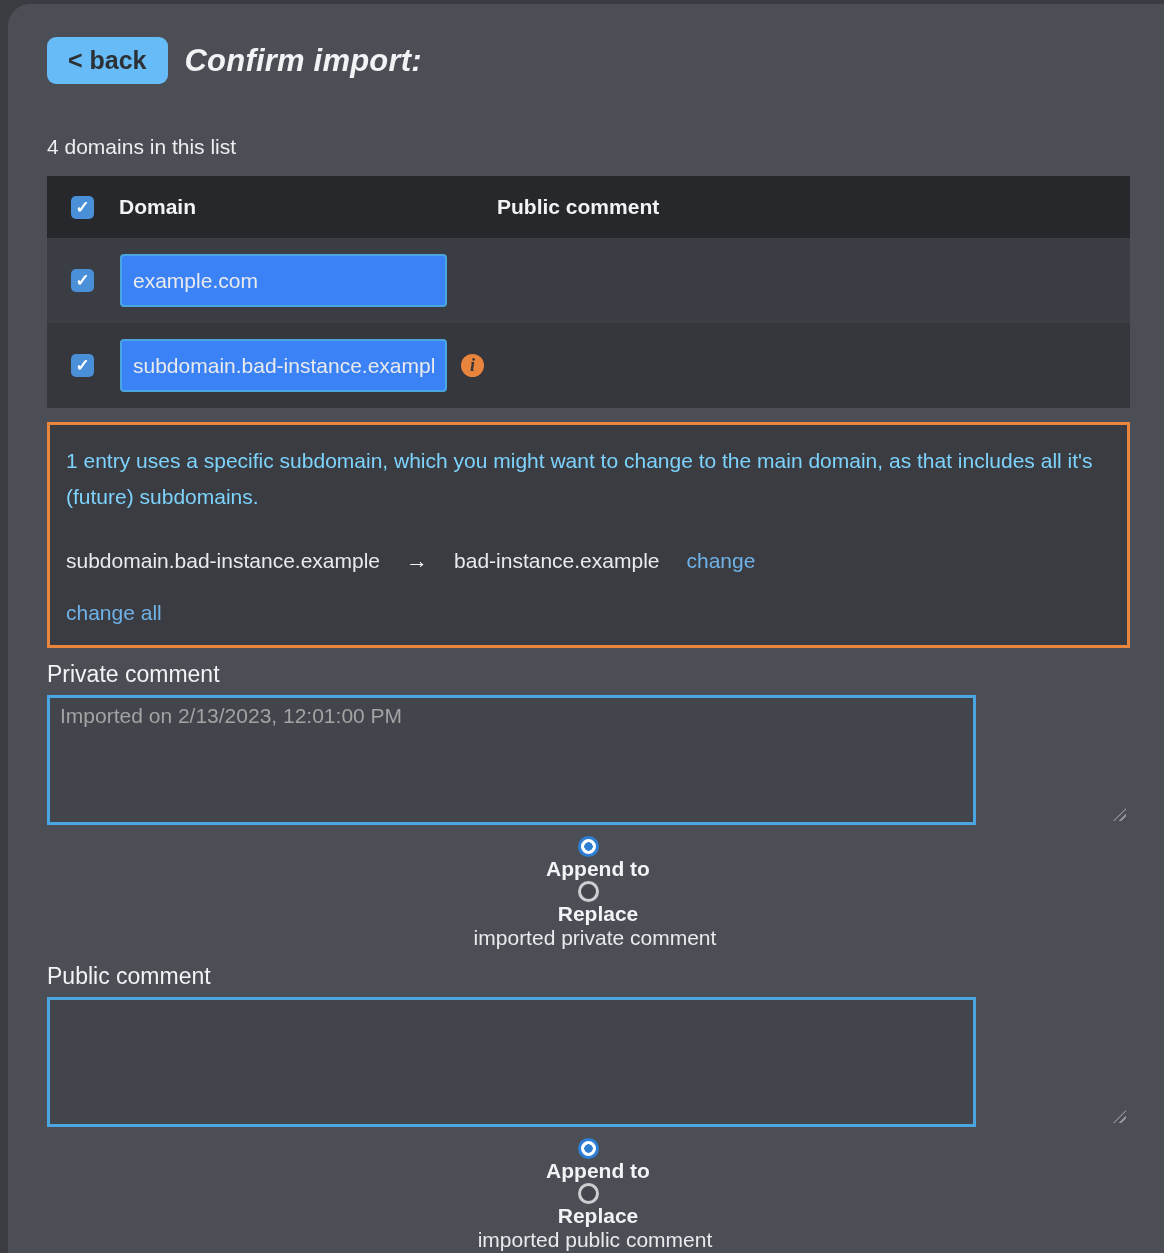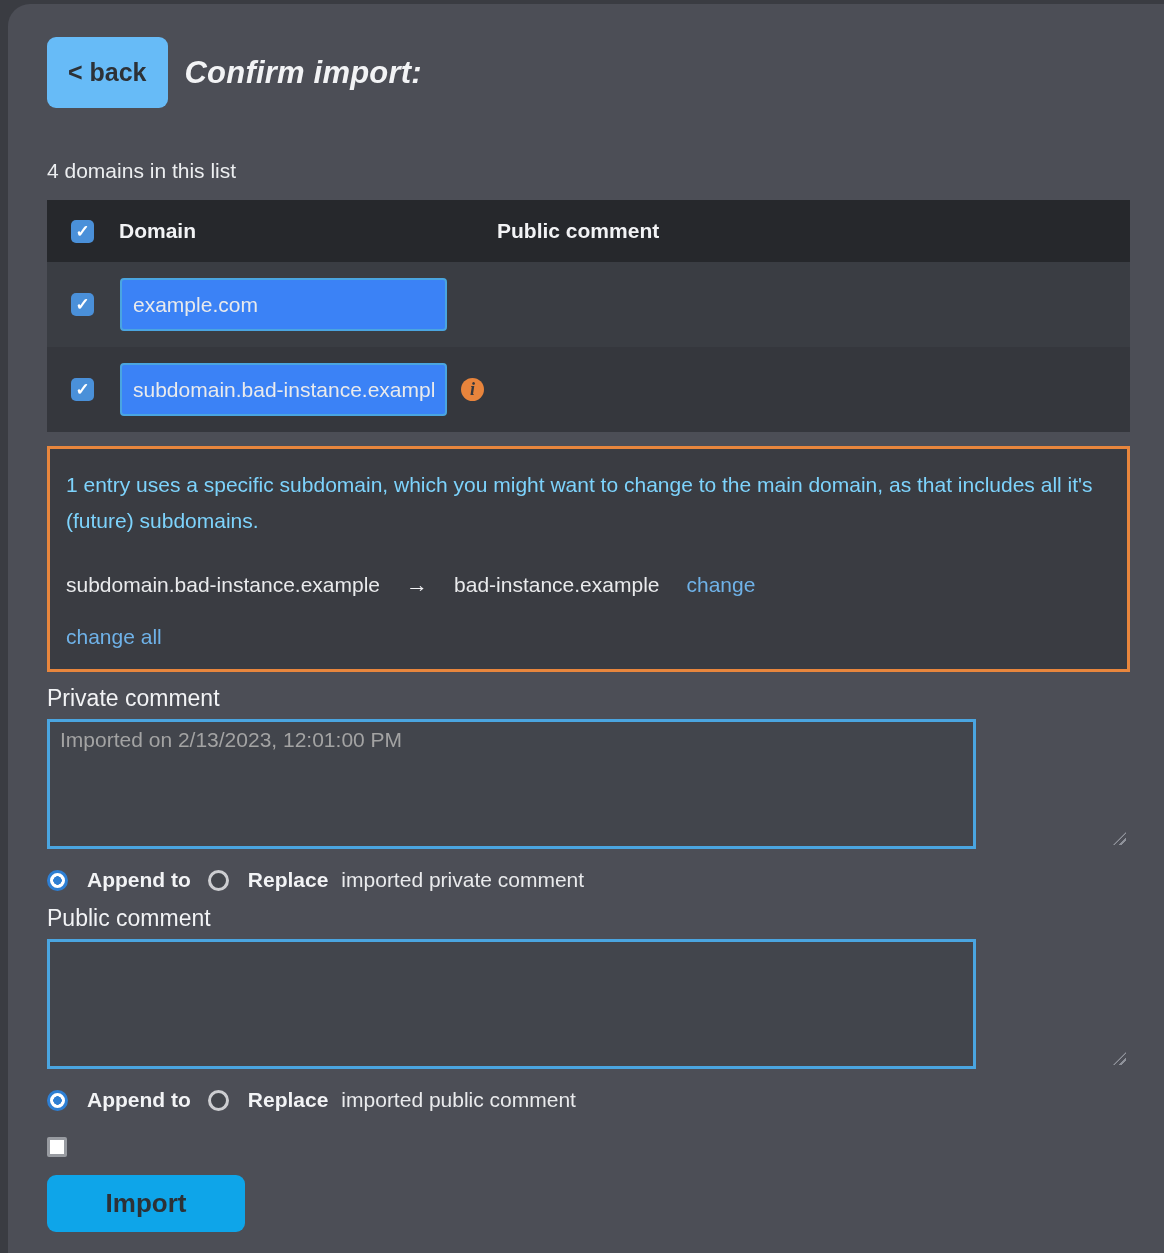--- a/index.html
+++ b/index.html
@@ -21,21 +21,21 @@
   }
   
   .header-row { display: flex; align-items: center; gap: 17px; }
   .back-btn {
     background: #67bbf7;
     color: #2d3136;
     font-weight: bold;
     font-size: 25px;
     border: none;
     border-radius: 9px;
-    padding: 21px 21px;
+    padding: 9px 21px;
     cursor: pointer;
     font-family: "Liberation Sans", sans-serif;
   }
   .page-title { font-size: 31px; font-weight: bold; color: #f2f3f5; letter-spacing: 0.2px; font-style: italic; }
   
   .summary { margin-top: 51px; font-size: 21px; color: #eceef0; }
   
   .domain-table { margin-top: 17px; width: 1083px; }
   .t-header {
     height: 62px; background: #26282c;
@@ -107,21 +107,21 @@
     outline: none;
   }
   .resize-handle {
     position: absolute; right: 4px; bottom: 4px;
     width: 13px; height: 13px;
     background: repeating-linear-gradient(-45deg, transparent 0 3px, #8f929a 3px 5px);
     clip-path: polygon(100% 0, 100% 100%, 0 100%);
     pointer-events: none;
   }
   
-  .radio-row { margin-top: 19px; display: flex; align-items: center; font-size: 21px; }
+  .radio-row { margin-top: 11px; display: flex; align-items: center; font-size: 21px; flex-direction: column; }
   .radio { width: 21px; height: 21px; border-radius: 50%; flex: 0 0 auto; cursor: pointer; }
   .radio.selected {
     border: 3px solid #2e7fd3;
     background: radial-gradient(circle at center, #2e7fd3 0 4px, #ffffff 4.5px);
   }
   .radio.unselected {
     border: 3px solid #cdced1;
     background: #43464c;
   }
   .radio-label { font-weight: bold; color: #f2f3f5; margin-left: 19px; }

